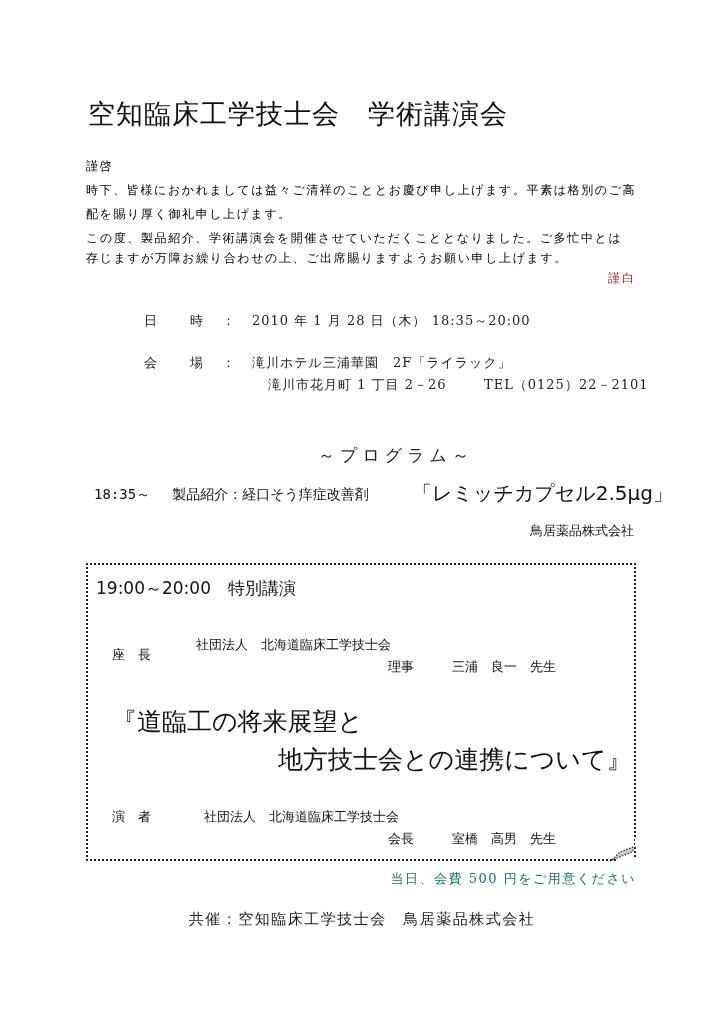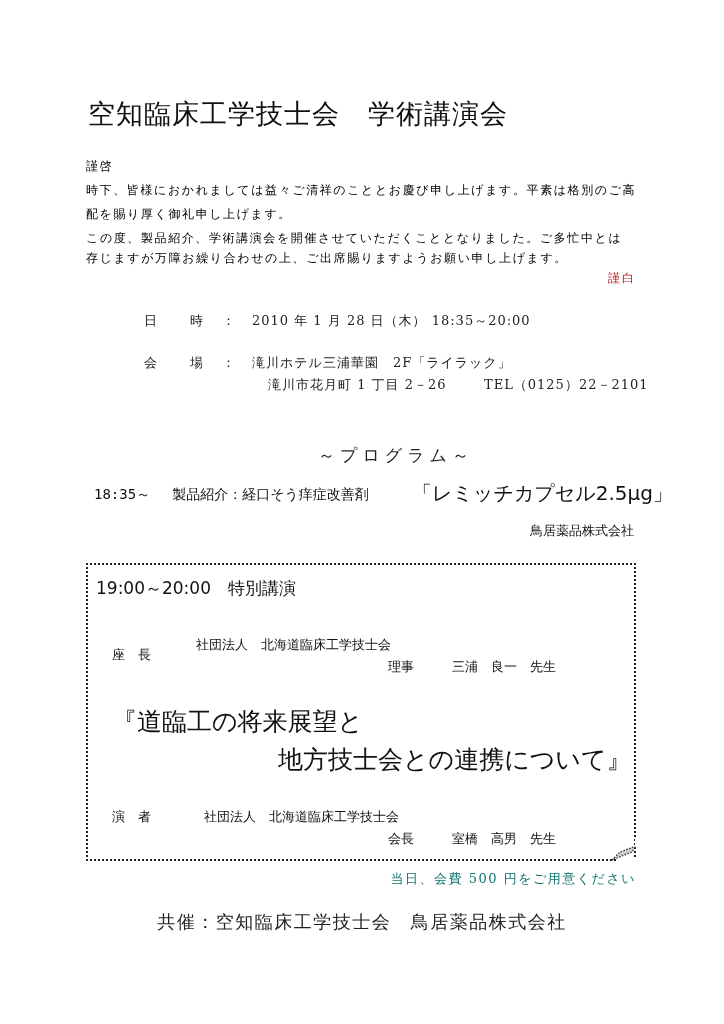--- a/index.html
+++ b/index.html
@@ -20,21 +20,21 @@
     .maker { top: 522px; right: 90px; font-size: 13px; font-family: "DejaVu Sans", "Liberation Sans", sans-serif; }
     .box {
       position: absolute; left: 86px; top: 563px; width: 550px; height: 298px;
       border: 2px dotted #222; border-right-width: 2px; box-sizing: border-box;
     }
     .fold { position: absolute; left: 612px; top: 838px; width: 26px; height: 24px; }
     .sp-time { top: 577px; left: 96px; font-size: 17px; font-family: "DejaVu Sans", "Liberation Sans", sans-serif; }
     .row { font-size: 13px; font-family: "DejaVu Sans", "Liberation Sans", sans-serif; }
     .lecture { font-size: 25px; font-family: "DejaVu Sans", "Liberation Sans", sans-serif; margin-left: 8px; }
     .note { top: 870px; right: 88px; font-size: 13px; letter-spacing: 1.5px; color: #0f766e; }
-    .cohost { top: 910px; left: 0; width: 724px; text-align: center; font-size: 18px; letter-spacing: 1.5px; color: #222; }
+    .cohost { top: 910px; left: 0; width: 724px; text-align: center; font-size: 15px; letter-spacing: 1.5px; color: #222; }
   </style>
 </head>
 <body>
 
 <div class="abs title">空知臨床工学技士会　学術講演会</div>
 
 <div class="abs letter" style="top:158px;">謹啓</div>
 <div class="abs letter" style="top:182px;">時下、皆様におかれましては益々ご清祥のこととお慶び申し上げます。平素は格別のご高</div>
 <div class="abs letter" style="top:206px;">配を賜り厚く御礼申し上げます。</div>
 <div class="abs letter" style="top:230px;">この度、製品紹介、学術講演会を開催させていただくこととなりました。ご多忙中とは</div>

